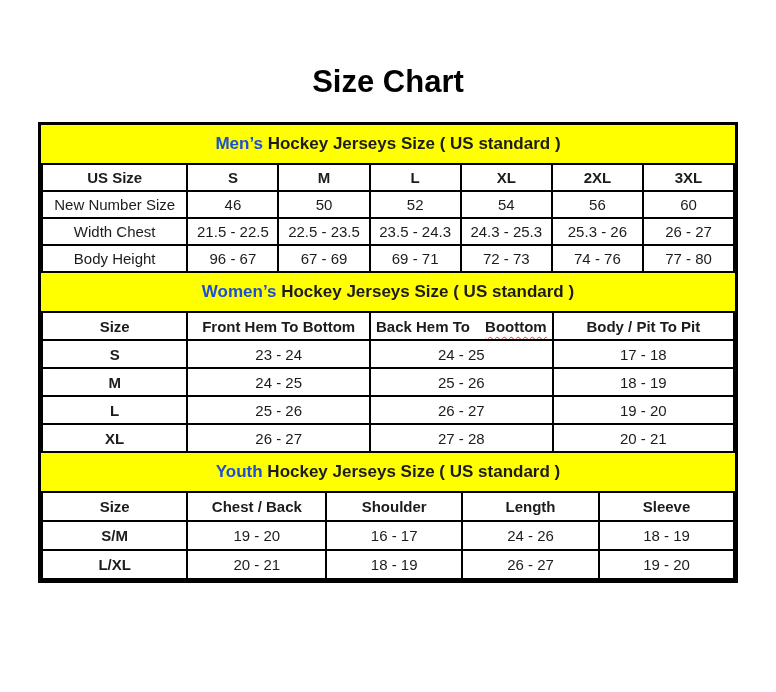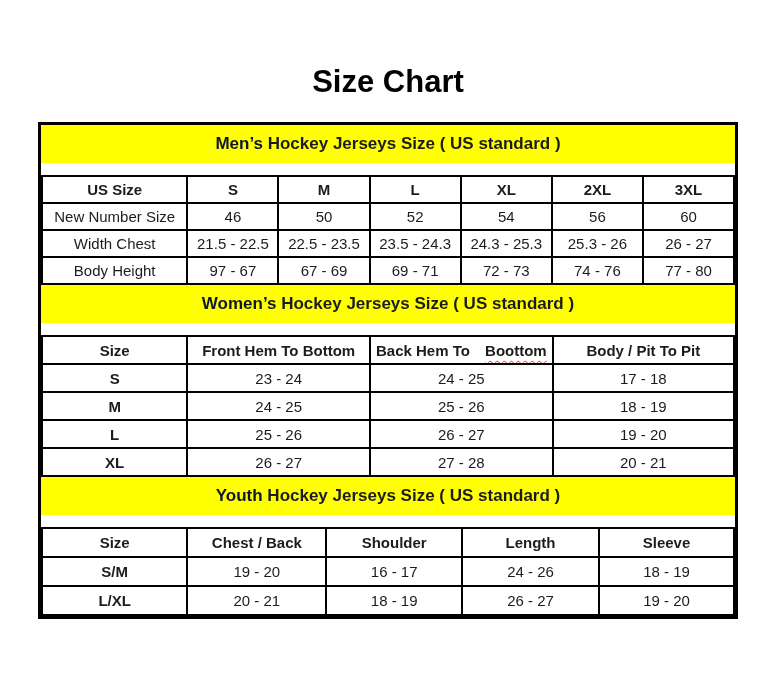--- a/index.html
+++ b/index.html
@@ -28,26 +28,25 @@
   .banner {
     background: #ffff00;
     height: 38px;
     line-height: 38px;
     text-align: center;
     font-size: 17px;
     font-weight: 700;
     color: #1c1c1c;
     overflow: hidden;
   }
-  .banner .hl { color: #0f172a; text-align: right; }
+  .banner .hl { color: #1d4ed8; text-align: right; }
   table {
     width: 100%;
     border-collapse: collapse;
     table-layout: fixed;
-    margin-top: 12px;
   }
   th, td {
     border: 2px solid #000;
     text-align: center;
     vertical-align: middle;
     font-size: 15px;
     padding: 0 2px;
     overflow: hidden;
     white-space: nowrap;
   }
@@ -112,21 +111,21 @@
           <td class="rowlabel">Width Chest</td>
           <td>21.5 - 22.5</td>
           <td>22.5 - 23.5</td>
           <td>23.5 - 24.3</td>
           <td>24.3 - 25.3</td>
           <td>25.3 - 26</td>
           <td>26 - 27</td>
         </tr>
         <tr>
           <td class="rowlabel">Body Height</td>
-          <td>97 - 67</td>
+          <td>96 - 67</td>
           <td>67 - 69</td>
           <td>69 - 71</td>
           <td>72 - 73</td>
           <td>74 - 76</td>
           <td>77 - 80</td>
         </tr>
       </tbody>
   </table>
 
   <div class="banner">

